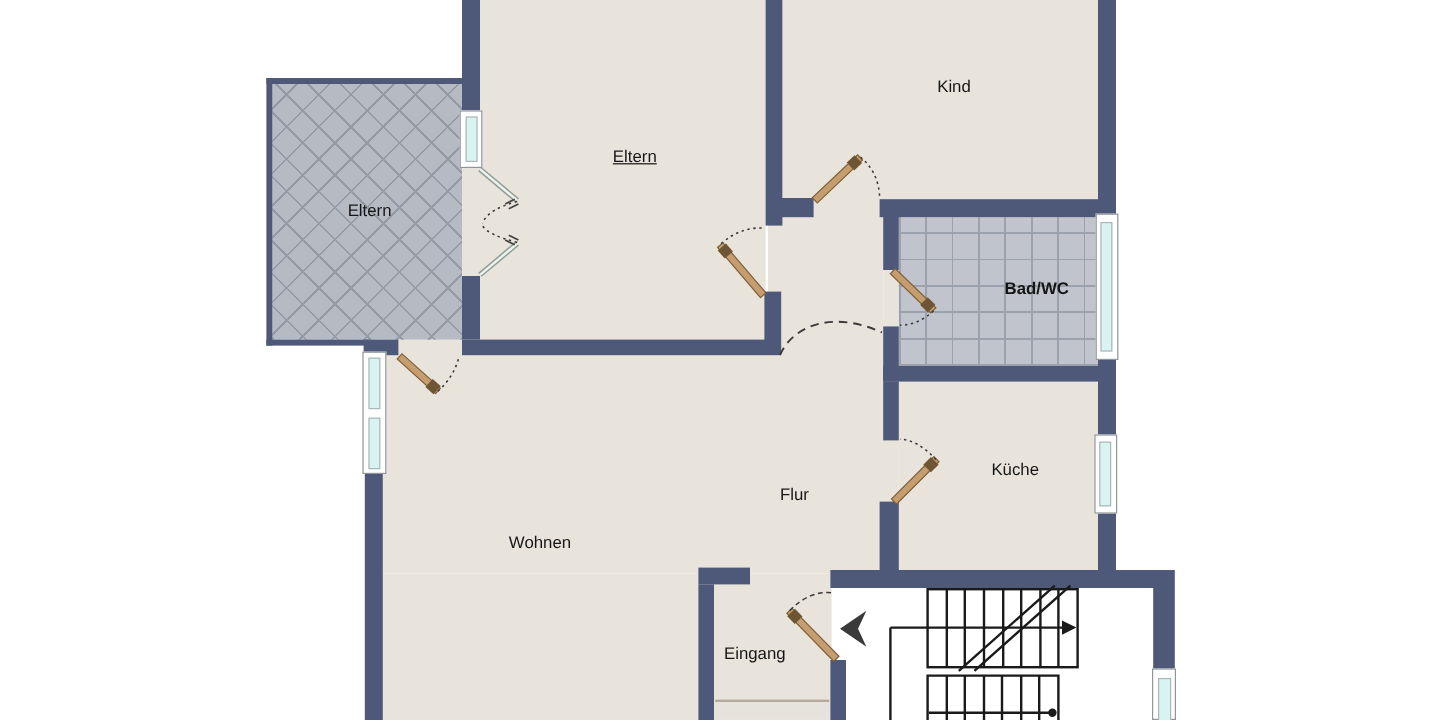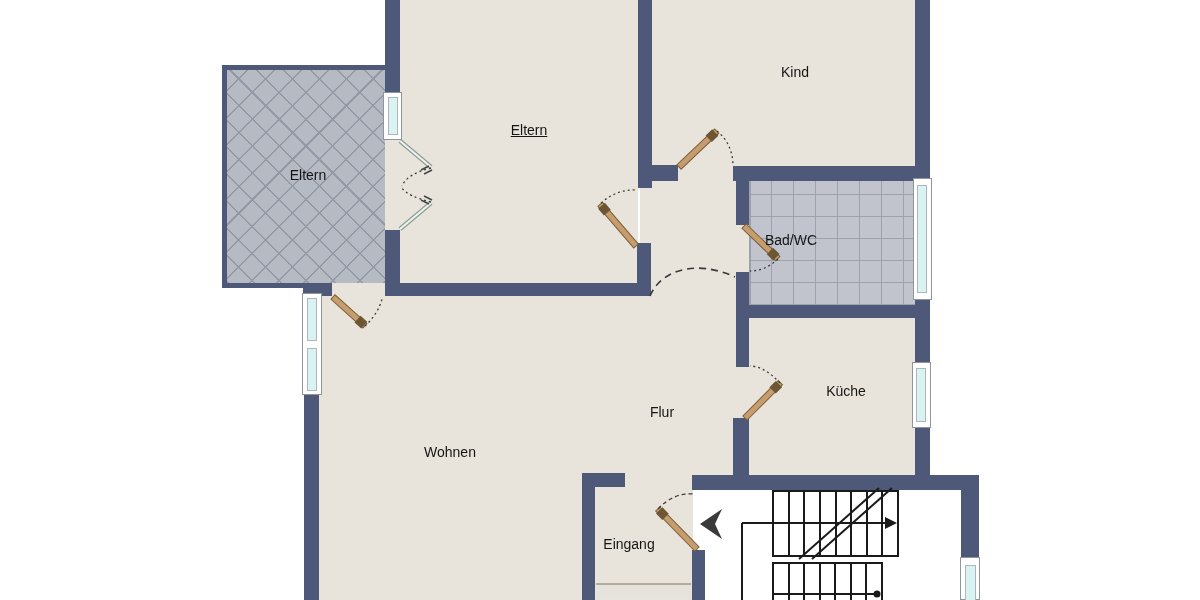--- a/index.html
+++ b/index.html
@@ -185,19 +185,19 @@
       <line x1="851" y1="563" x2="851" y2="600"></line>
       <line x1="866" y1="563" x2="866" y2="600"></line>
       <line x1="774" y1="594" x2="877" y2="594"></line>
       <circle cx="877" cy="594" r="3.5" fill="var(--line)" stroke="none"></circle>
     </g>
   </svg>
 
   <div class="lbl" style="left:308px;top:175px;">Eltern</div>
   <div class="lbl" style="left:529px;top:130px;text-decoration:underline;">Eltern</div>
   <div class="lbl" style="left:795px;top:72px;">Kind</div>
-  <div class="lbl" style="left:791px;top:240px;">Bad/WC</div>
+  <div class="lbl" style="left:864px;top:240px;font-weight:bold;">Bad/WC</div>
   <div class="lbl" style="left:846px;top:391px;">Küche</div>
   <div class="lbl" style="left:662px;top:412px;">Flur</div>
   <div class="lbl" style="left:450px;top:452px;">Wohnen</div>
   <div class="lbl" style="left:629px;top:544px;">Eingang</div>
 
 </div>
 
 </body></html>

